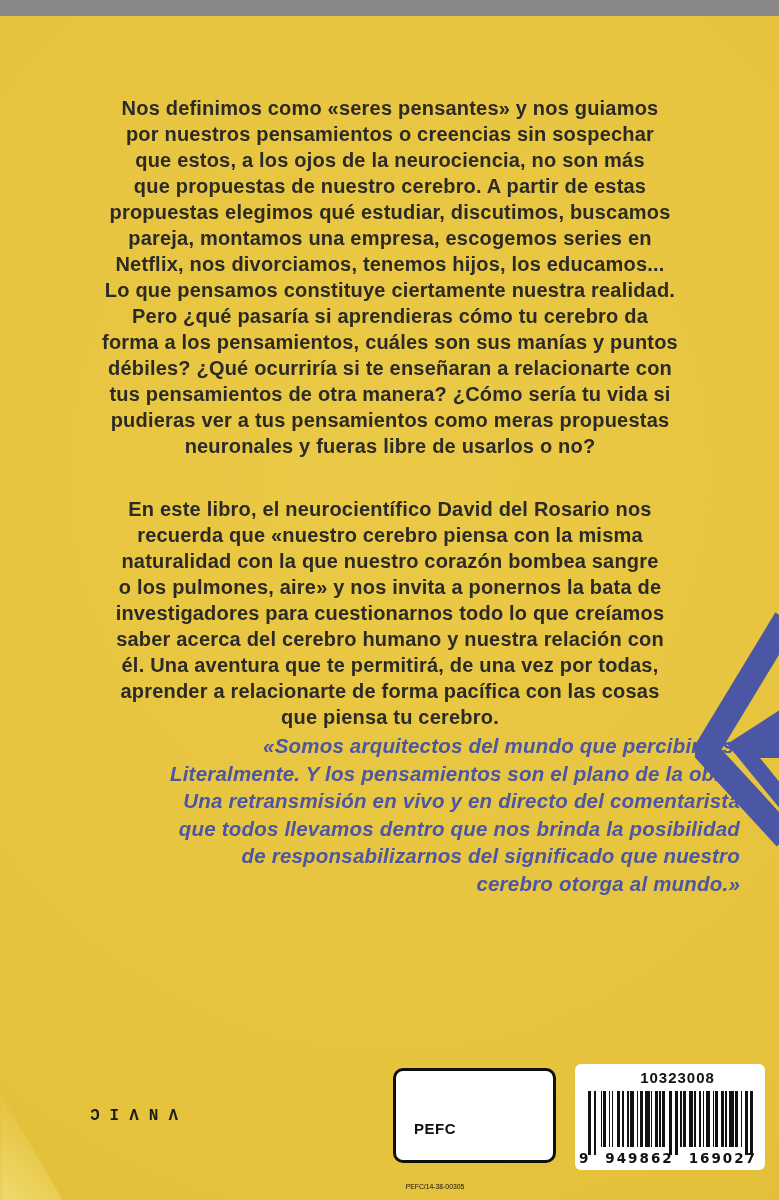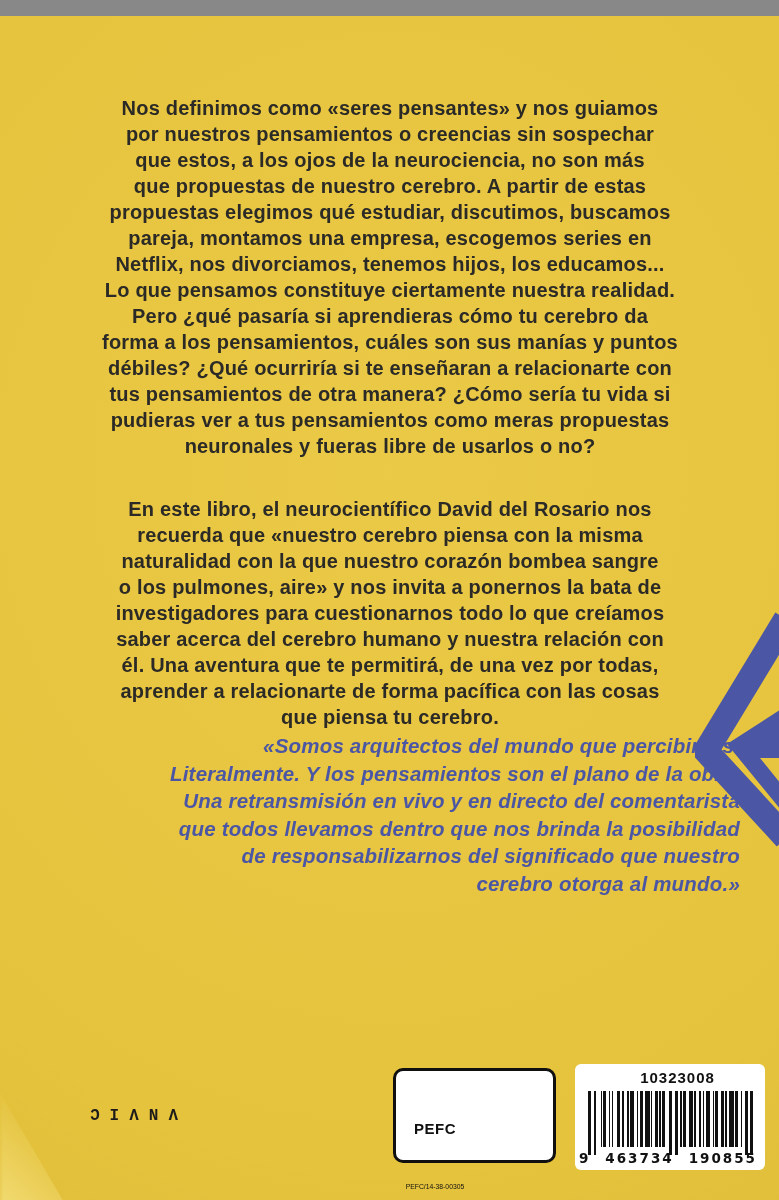--- a/index.html
+++ b/index.html
@@ -168,18 +168,18 @@
         <div class="bar" style="left: 133px; width: 2.8px; height: 56px;"></div>
         <div class="bar" style="left: 137.2px; width: 1.4px; height: 56px;"></div>
         <div class="bar" style="left: 141.4px; width: 4.2px; height: 56px;"></div>
         <div class="bar" style="left: 147px; width: 2.8px; height: 56px;"></div>
         <div class="bar" style="left: 152.6px; width: 1.4px; height: 56px;"></div>
         <div class="bar" style="left: 156.8px; width: 2.8px; height: 64px;"></div>
         <div class="bar" style="left: 162.4px; width: 2.8px; height: 64px;"></div>
       </div>
     <div class="barcode-digits">
       <span>9</span>
-      <span>463734</span>
-      <span>190855</span>
+      <span>949862</span>
+      <span>169027</span>
     </div>
   </div>
 
 </div>
 
 </body></html>

